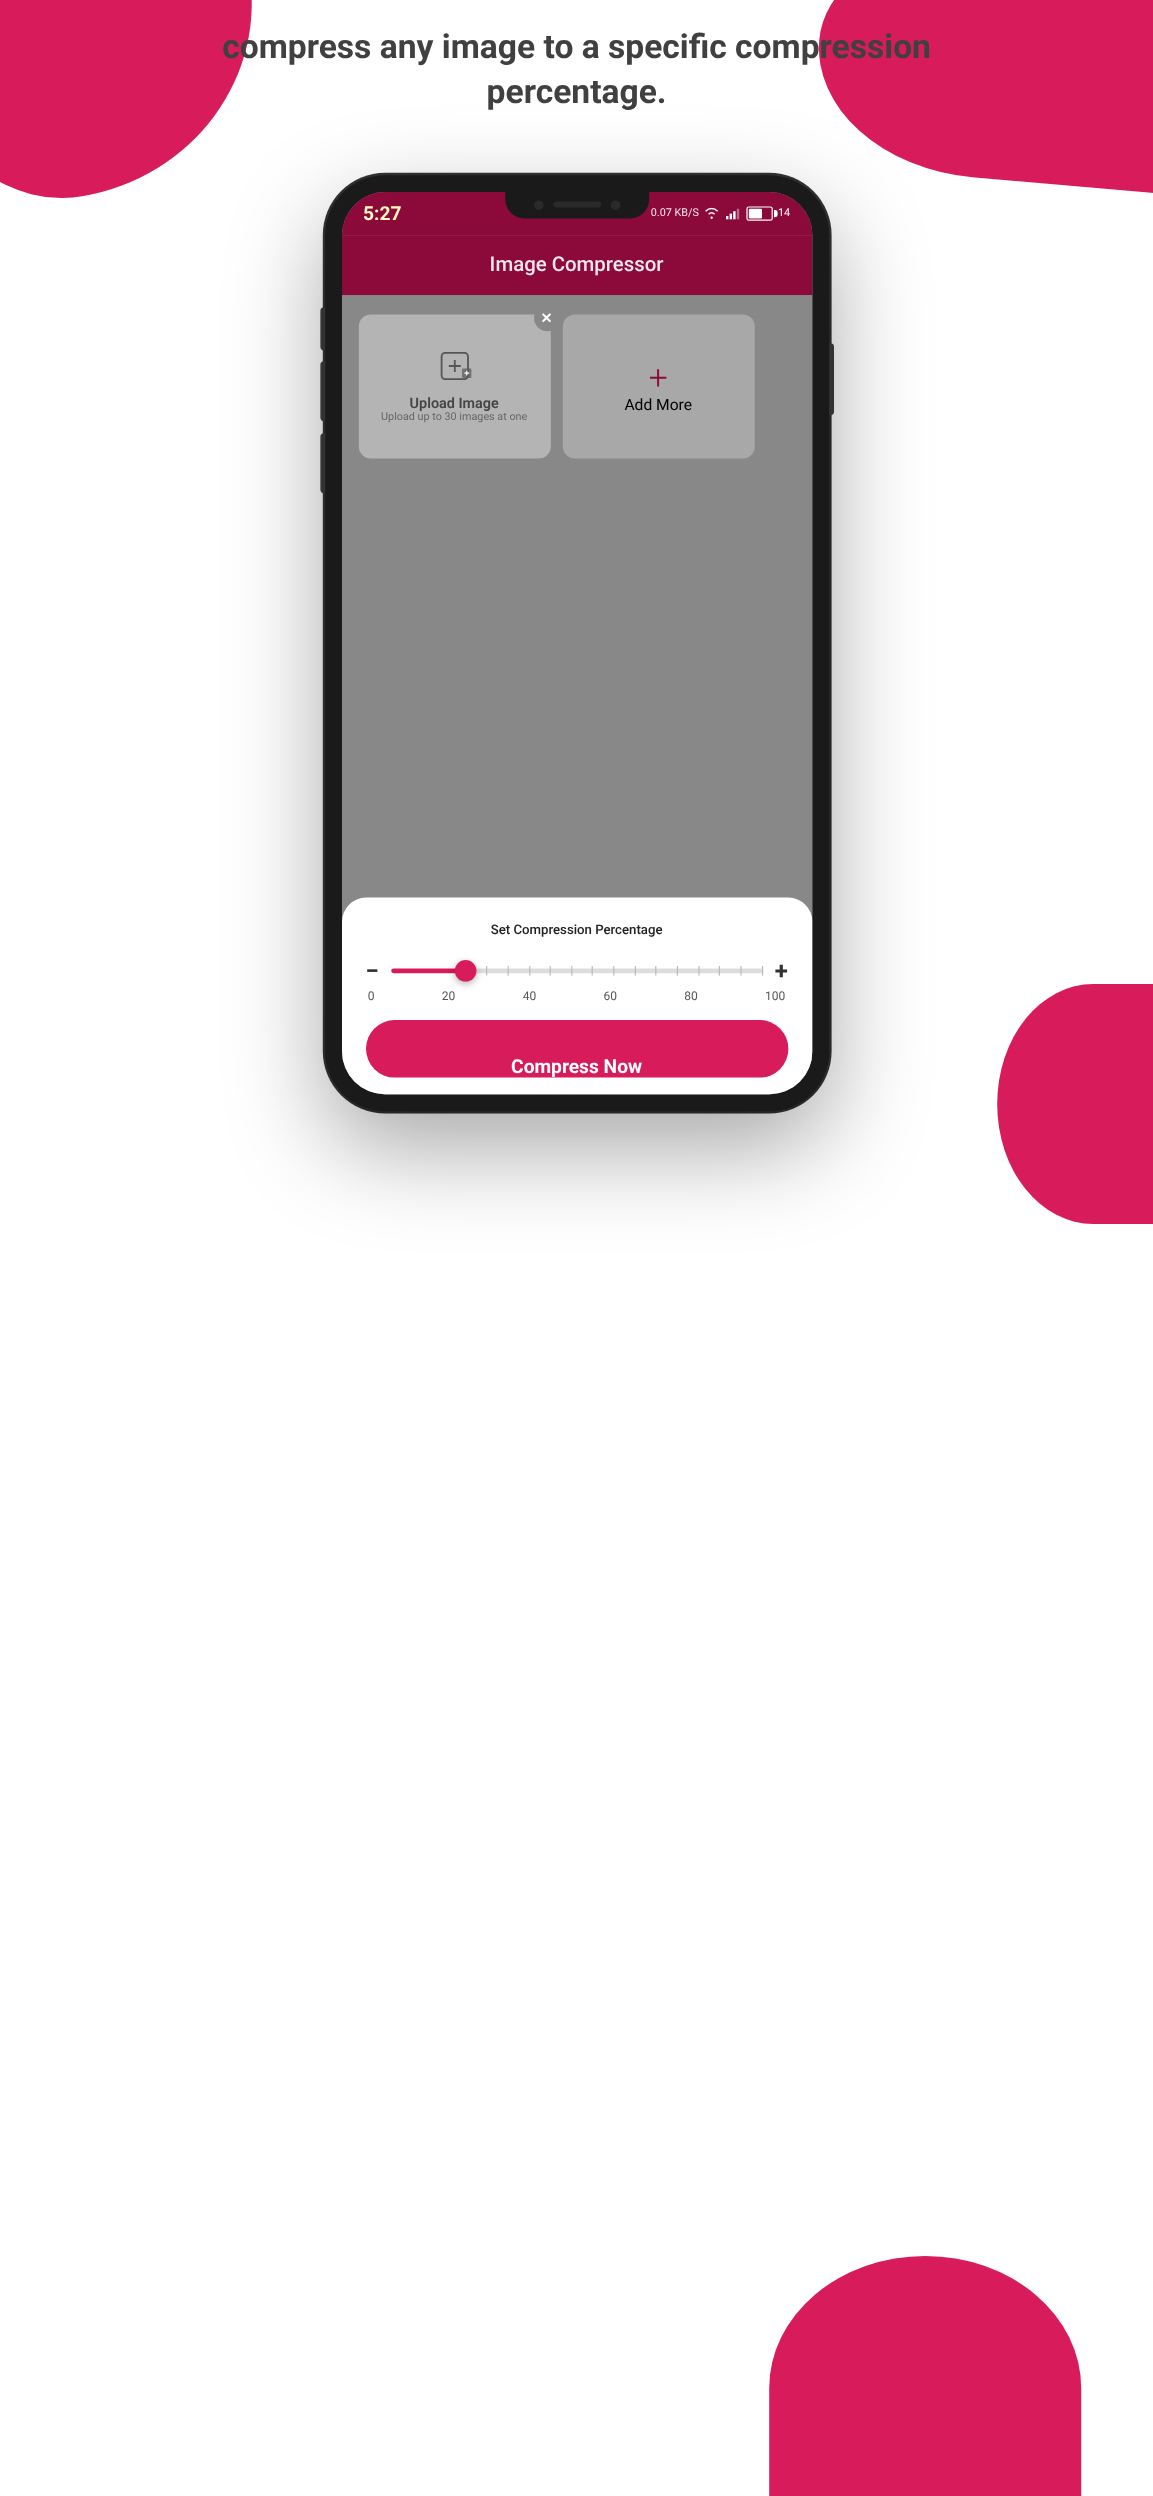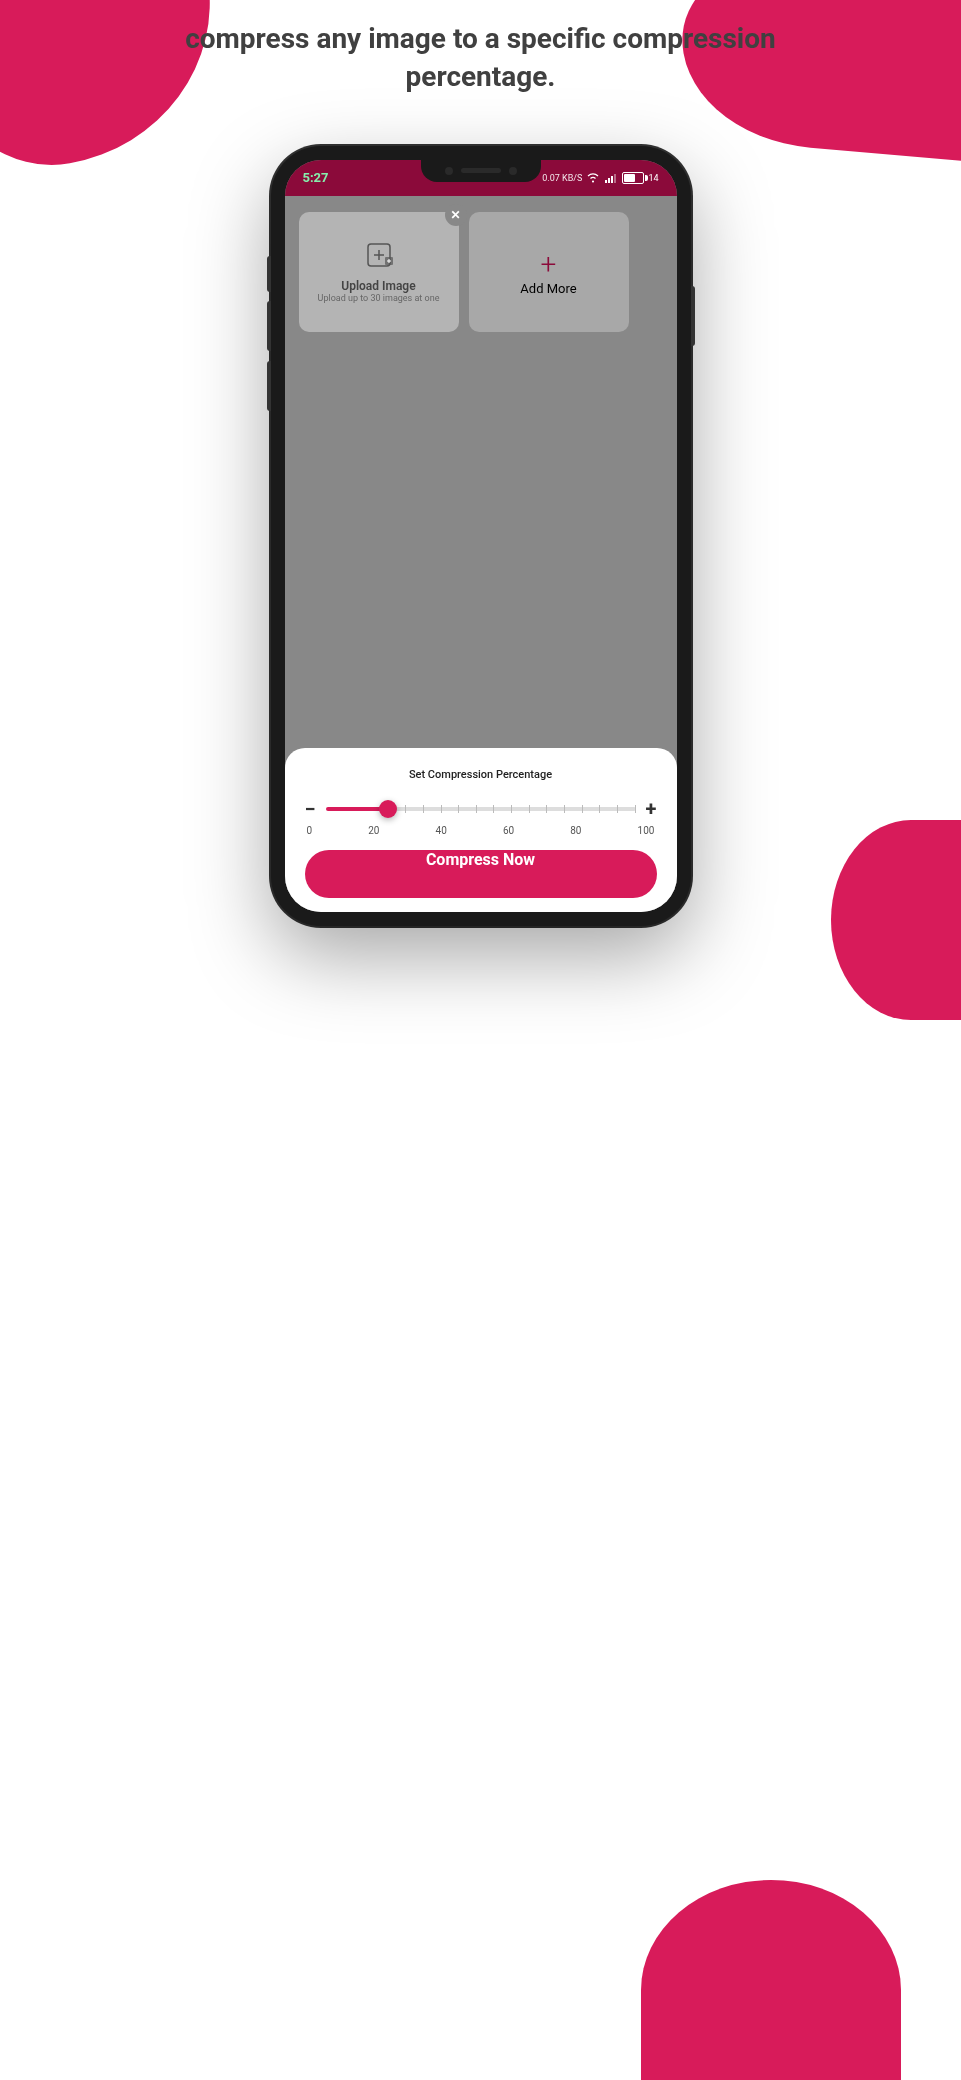--- a/index.html
+++ b/index.html
@@ -111,23 +111,23 @@
       width: 100%;
       height: 36px;
       display: flex;
       align-items: center;
       justify-content: space-between;
       padding: 0 18px;
       background: #8b0a3a;
       border-radius: 10px 10px 0 0;
     }
     .notch-time {
-      font-size: 13px;
+      font-size: 16px;
       font-weight: 700;
-      color: #86efac;
+      color: #fef9c3;
     }
     .notch-icons {
       display: flex;
       align-items: center;
       gap: 4px;
       font-size: 10px;
       color: #fff;
     }
     .battery-icon {
       border: 1.5px solid #fff;
@@ -351,21 +351,21 @@
       color: #555;
     }
 
     
     .compress-btn {
       width: 100%;
       height: 48px;
       background: #d81b5a;
       border-radius: 30px;
       display: flex;
-      align-items: flex-start;
+      align-items: flex-end;
       justify-content: center;
       color: #fff;
       font-size: 16px;
       font-weight: 700;
       cursor: pointer;
     }
 
     
     .phone-notch-cutout {
       position: absolute;
@@ -492,20 +492,23 @@
               <rect x="10" y="1" width="2" height="9" fill="rgba(255,255,255,0.4)"></rect>
             </svg>
 
             <div class="battery-icon">
               <div class="battery-fill"></div>
             </div>
             <span style="font-size:9px;">14</span>
           </div>
         </div>
 
+        <div class="app-bar">
+          <span class="app-bar-title">Image Compressor</span>
+        </div>
 
         <div class="screen-body">
 
           <div class="upload-row">
 
             <div class="upload-card">
               <div class="close-badge">✕</div>
               <div class="upload-icon">
                 <svg width="28" height="28" viewBox="0 0 28 28" fill="none" xmlns="http://www.w3.org/2000/svg">
                   <rect x="3" y="3" width="22" height="22" rx="3" stroke="#555" stroke-width="1.5" fill="none"></rect>

